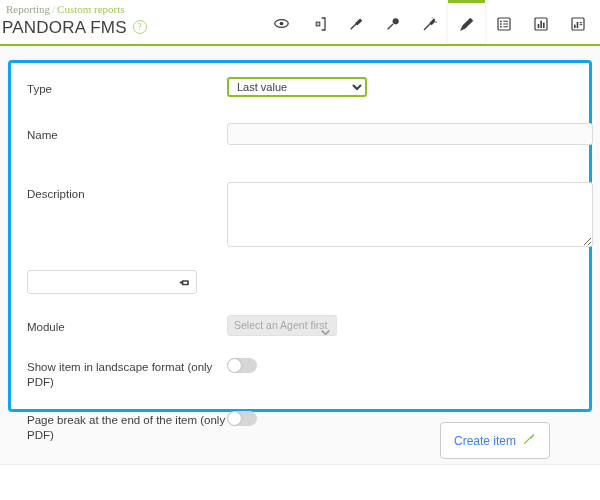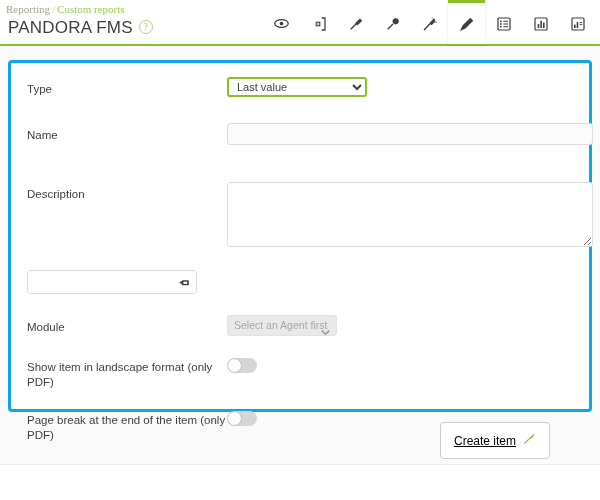--- a/index.html
+++ b/index.html
@@ -24,21 +24,21 @@
     font-size: 11px;
     white-space: nowrap;
     font-family: Liberation Serif, serif;
   }
   .bc-reporting { color: #9aa98c; }
   .bc-sep { color: #c3d3ad; margin: 0 2px; }
   .bc-current { color: #9ec85a; }
 
   .page-title {
     position: absolute;
-    left: 8px; top: 18px;
+    left: 2px; top: 18px;
     font-size: 17px;
     color: #3f3f3f;
     letter-spacing: .2px;
     white-space: nowrap;
   }
   .help-icon {
     display: inline-block;
     width: 14px; height: 14px;
     border: 1.4px solid #b4d47e;
     border-radius: 50%;
@@ -221,24 +221,23 @@
   }
   .create-btn {
     display: flex;
     align-items: center;
     gap: 6px;
     background: #ffffff;
     border: 1px solid #cccccc;
     border-radius: 4px;
     padding: 9px 13px;
     font-size: 12px;
-    color: #000000;
+    color: #3b82f6;
     cursor: pointer;
     font-family: "Liberation Sans", sans-serif;
-    text-decoration: underline;
   }
 
   .bottom-strip {
     height: 36px;
     background: #ffffff;
     border-top: 1px solid #ececec;
   }
 </style>
 </head>
 <body>

